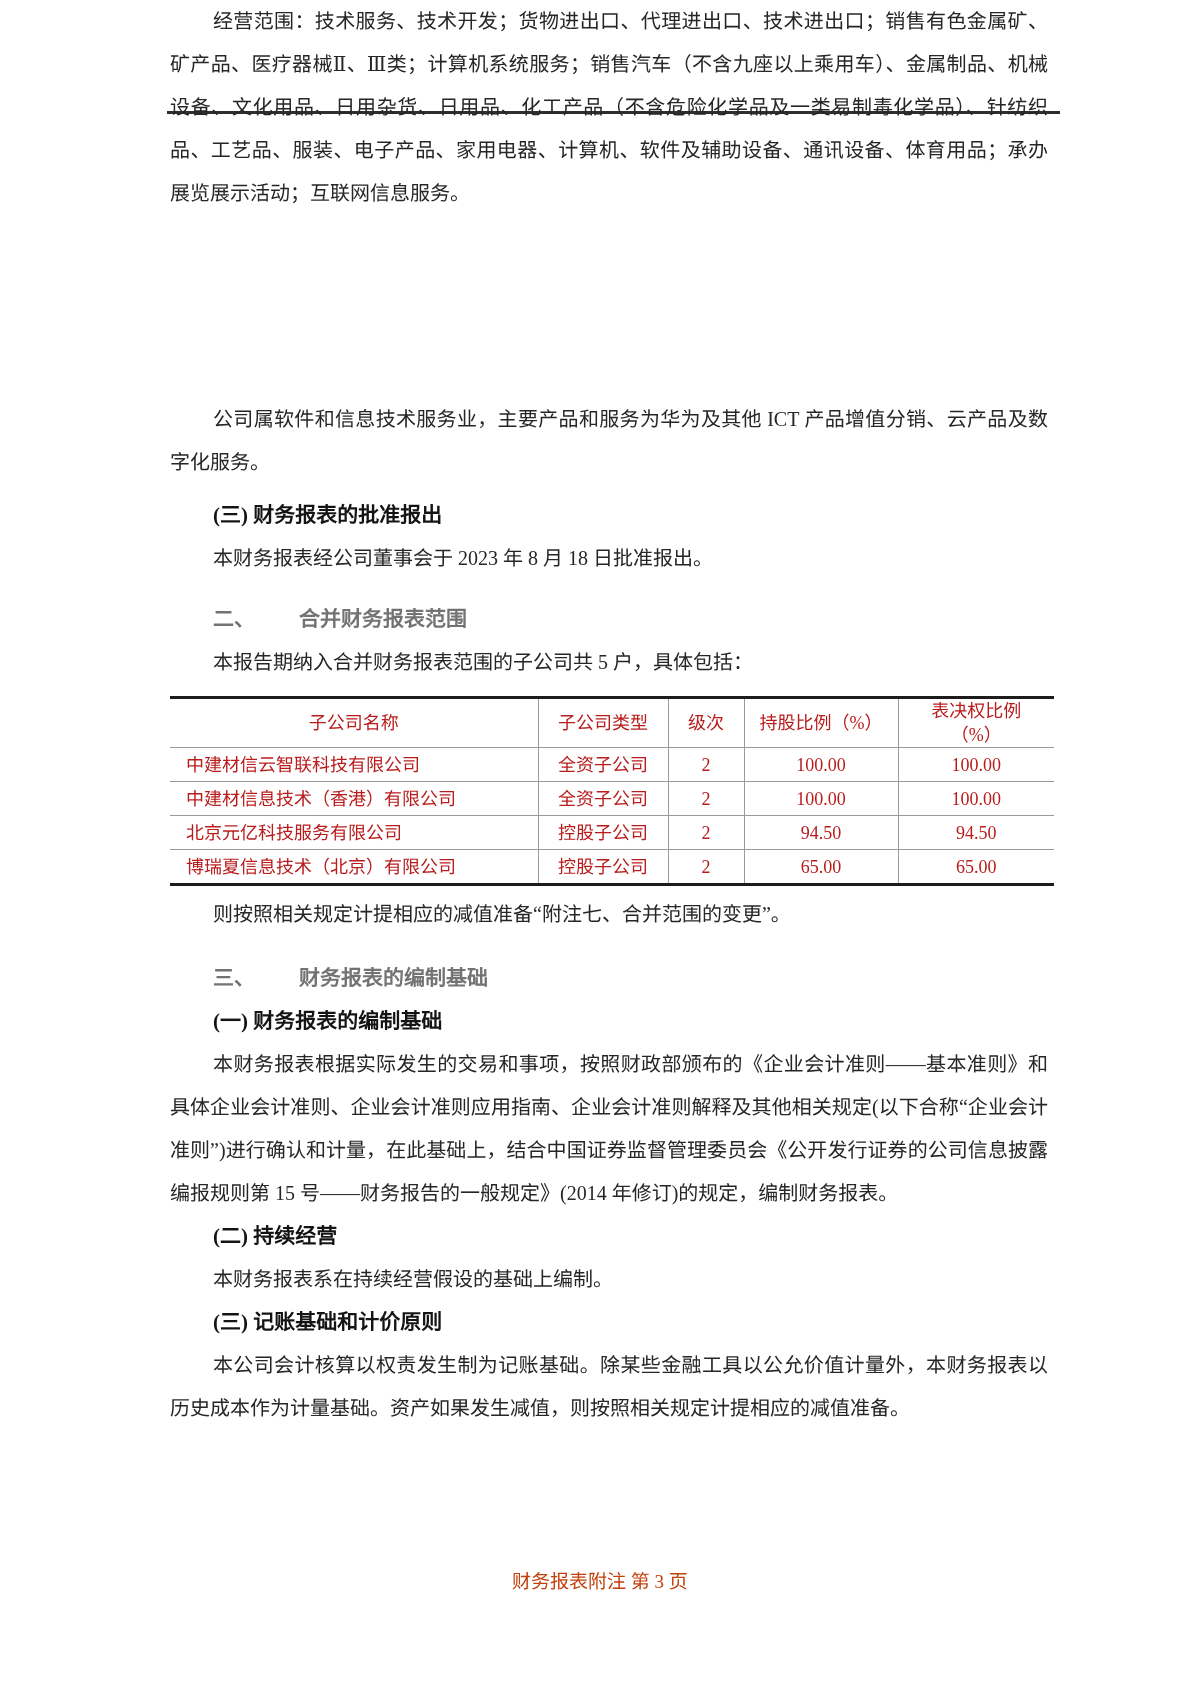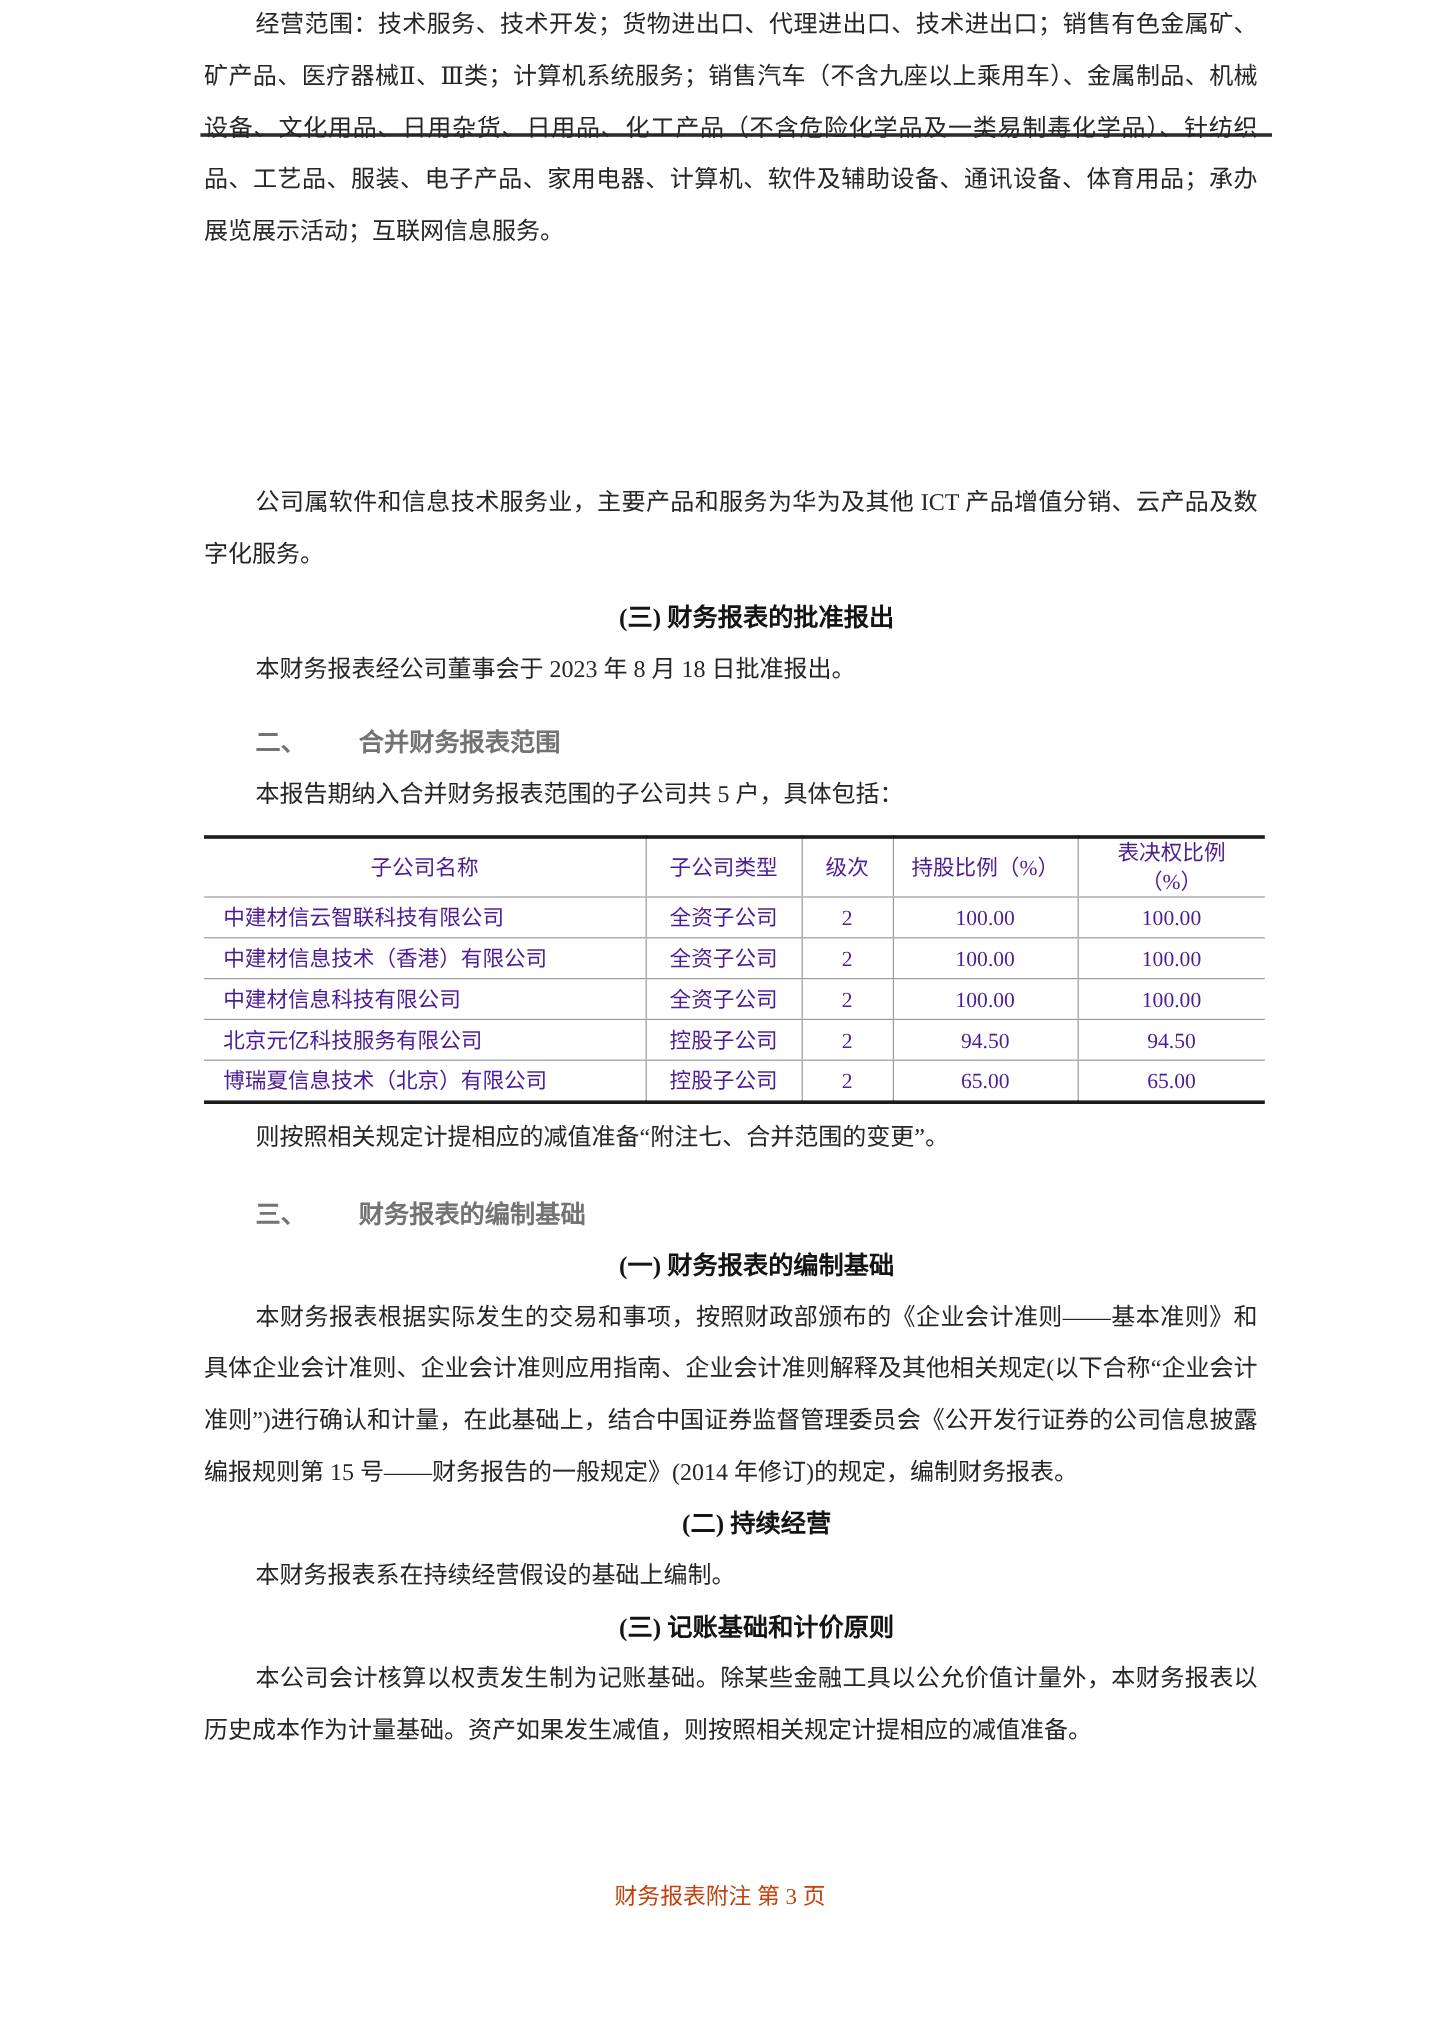--- a/index.html
+++ b/index.html
@@ -35,21 +35,20 @@
     color: #262626;
   }
   .para-first { margin-top: 183px; }
   .subhead {
     margin: 0;
     font-size: 21px;
     font-weight: bold;
     line-height: 43px;
     text-indent: 43px;
     color: #141414;
-    text-align: center;
   }
   .subhead-approval { margin-top: 10px; }
   .mainhead {
     margin: 0;
     font-size: 21px;
     font-weight: bold;
     line-height: 43px;
     padding-left: 43px;
     color: #737373;
   }
@@ -58,21 +57,21 @@
   .mainhead-title { margin-left: 44px; }
   .para-approval { margin-top: 0; }
   .subs-table {
     margin-top: 12px;
     width: 884px;
     border-collapse: collapse;
     border-top: 3px solid #1c1c1c;
     border-bottom: 3px solid #1c1c1c;
     table-layout: fixed;
     font-size: 18px;
-    color: #4c1d95;
+    color: #b91c1c;
   }
   .subs-table col.c1 { width: 368px; }
   .subs-table col.c2 { width: 130px; }
   .subs-table col.c3 { width: 76px; }
   .subs-table col.c4 { width: 154px; }
   .subs-table col.c5 { width: 156px; }
   .subs-table th, .subs-table td {
     border-left: 1px solid #9a9a9a;
     border-bottom: 1px solid #9a9a9a;
     font-weight: normal;
@@ -145,27 +144,20 @@
           <td>100.00</td>
         </tr>
         <tr>
           <td class="cell-name">中建材信息技术（香港）有限公司</td>
           <td>全资子公司</td>
           <td>2</td>
           <td>100.00</td>
           <td>100.00</td>
         </tr>
         <tr>
-          <td class="cell-name">中建材信息科技有限公司</td>
-          <td>全资子公司</td>
-          <td>2</td>
-          <td>100.00</td>
-          <td>100.00</td>
-        </tr>
-        <tr>
           <td class="cell-name">北京元亿科技服务有限公司</td>
           <td>控股子公司</td>
           <td>2</td>
           <td>94.50</td>
           <td>94.50</td>
         </tr>
         <tr>
           <td class="cell-name">博瑞夏信息技术（北京）有限公司</td>
           <td>控股子公司</td>
           <td>2</td>

